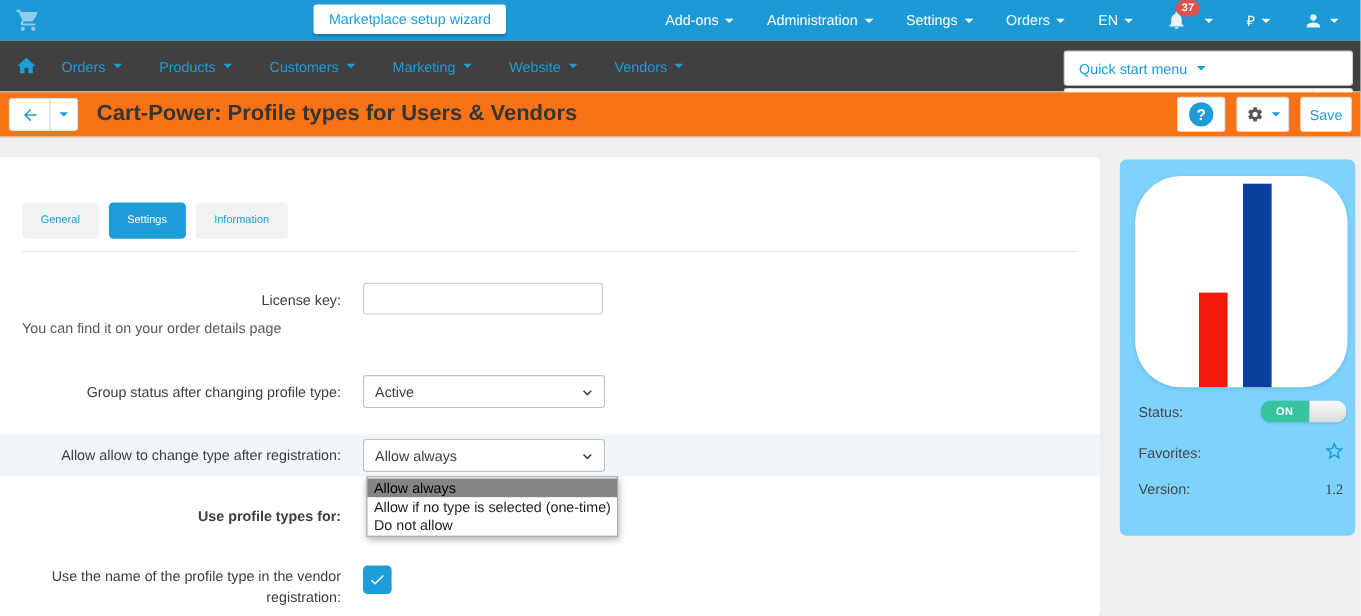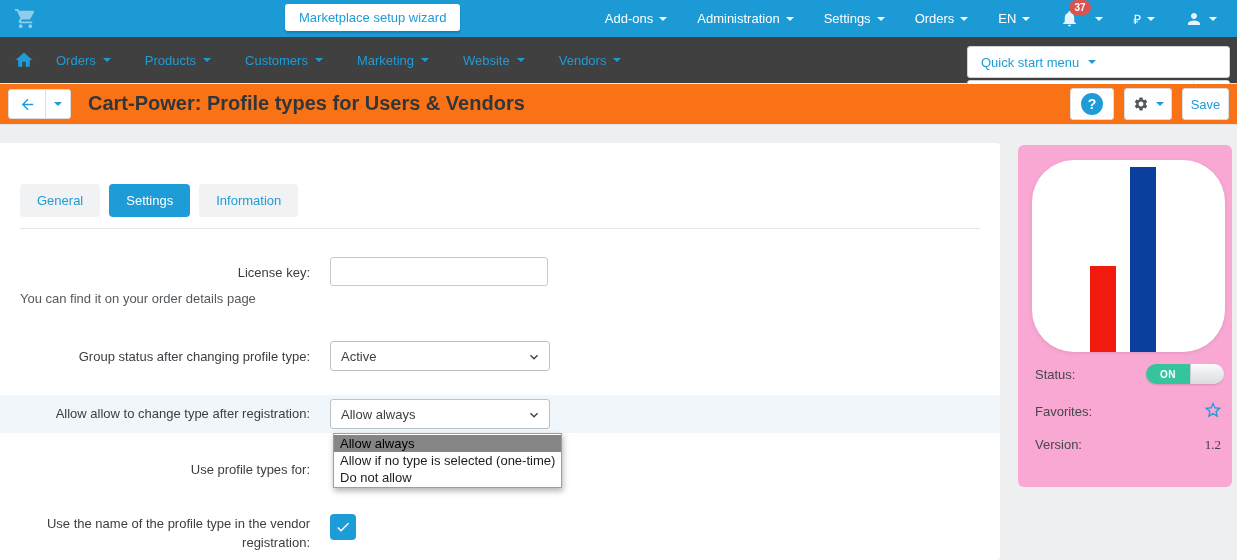--- a/index.html
+++ b/index.html
@@ -81,21 +81,21 @@
   .q-circle {
     width:22px; height:22px; border-radius:50%; background:#1e9cd8; color:#fff;
     font-size:14px; font-weight:bold; display:flex; align-items:center; justify-content:center;
   }
 
   
   .main-panel { position:absolute; left:0; top:143px; width:1000px; height:417px; background:#fff; border-radius:0 4px 4px 0; }
   .tabs { position:absolute; left:20px; top:41px; display:flex; gap:9px; }
   .tab {
     height:33px; padding:0 17px; border-radius:4px; background:#f0f2f3; color:#1e9cd8;
-    font-size:13px; display:flex; align-items:center; cursor:pointer; border:none;
+    font-size:10px; display:flex; align-items:center; cursor:pointer; border:none;
     font-family:"Liberation Sans", sans-serif;
   }
   .tab.active { background:#1e9cd8; color:#fff; }
   .panel-divider { position:absolute; left:20px; right:20px; top:85px; border-top:1px solid #e5e8ea; }
 
   .flabel { position:absolute; left:20px; width:290px; text-align:right; font-size:13px; color:#3a3e42; }
   .text-input {
     position:absolute; left:330px; top:114px; width:218px; height:29px;
     border:1px solid #c3cbd0; border-radius:3px; padding:0 10px; font-size:13px;
     font-family:"Liberation Sans", sans-serif; color:#3a3e42; outline:none; background:#fff;
@@ -120,25 +120,25 @@
   .droplist .opt { padding:1px 6px; line-height:15px; white-space:nowrap; cursor:pointer; }
   .droplist .opt.selected { background:#858585; color:#000; }
 
   .checkbox {
     position:absolute; left:330px; top:371px; width:26px; height:26px; background:#1e9cd8;
     border-radius:4px; display:flex; align-items:center; justify-content:center; cursor:pointer;
   }
   .lbl-license { top:122px; }
   .lbl-group { top:206px; }
   .lbl-allow { top:263px; }
-  .lbl-usefor { top:319px; }
+  .lbl-usefor { top:319px;font-weight:bold; }
   .lbl-vendor { top:371px; line-height:19px; }
 
   
-  .side-card { position:absolute; left:1018px; top:145px; width:214px; height:342px; background:#f9a8d4; border-radius:6px; }
+  .side-card { position:absolute; left:1018px; top:145px; width:214px; height:342px; background:#7dd3fc; border-radius:6px; }
   .addon-logo {
     position:absolute; left:14px; top:15px; width:193px; height:192px; background:#fff;
     border-radius:42px; box-shadow:0 1px 4px rgba(0,0,0,.10);
   }
   .bar { position:absolute; bottom:0; }
   .bar-red { left:58px; width:26px; height:86px; }
   .bar-blue { left:98px; width:26px; height:185px; }
   .side-row-label { position:absolute; left:17px; font-size:13px; color:#44484c; }
   .toggle {
     position:absolute; right:8px; top:219px; width:78px; height:20px; border-radius:10px;

